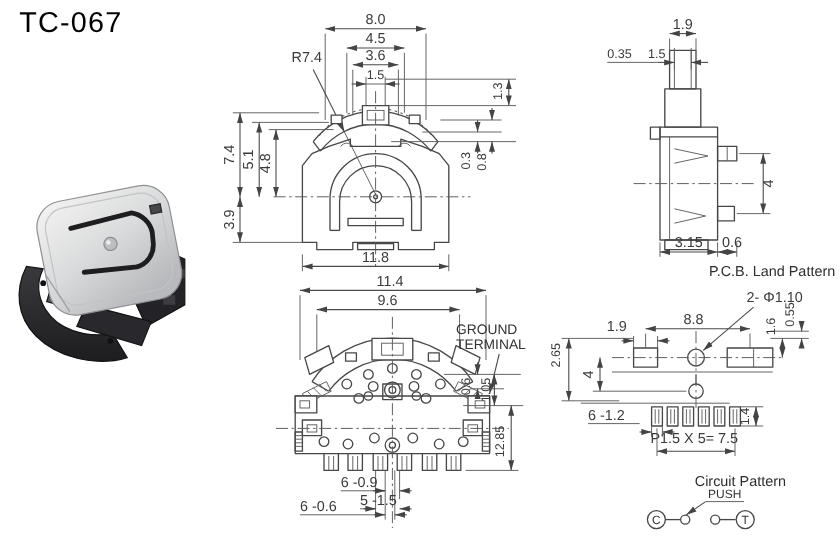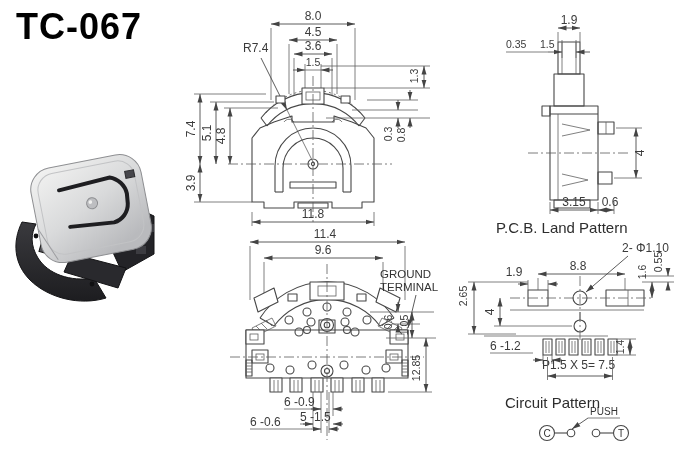--- a/index.html
+++ b/index.html
@@ -1,20 +1,20 @@
 <!DOCTYPE html>
 <html><head>
 <meta charset="utf-8">
 <style>
   html,body{margin:0;padding:0;background:#fff;}
   #stage{position:relative;width:700px;height:450px;background:#ffffff;overflow:hidden;
          font-family:"Liberation Sans",sans-serif;}
   .abs{position:absolute;}
-  #title{left:16px;top:6px;font-size:36px;font-weight:700;color:#000;letter-spacing:1px;text-align:right;}
-  .cap{font-size:15px;color:#2d2d2d;text-align:left;white-space:nowrap;}
+  #title{left:16px;top:6px;font-size:24px;font-weight:400;color:#000;letter-spacing:1px;text-align:right;}
+  .cap{font-size:12px;color:#2d2d2d;text-align:right;white-space:nowrap;}
   svg{position:absolute;overflow:visible;}
   .ln{stroke:#474747;stroke-width:1.1;fill:none;stroke-linejoin:round;}
   .thin{stroke:#5f5f5f;stroke-width:0.8;fill:none;}
   .dim{stroke:#4a4a4a;stroke-width:0.9;fill:none;}
   .cl{stroke:#5a5a5a;stroke-width:0.8;fill:none;stroke-dasharray:10 3 2 3;}
   .dot{stroke:#5a5a5a;stroke-width:0.9;fill:none;stroke-dasharray:2 3;}
   .wh{fill:#ffffff;}
   text.d{font-family:"Liberation Sans",sans-serif;font-size:12px;fill:#3b3b3b;}
   text.ds{font-family:"Liberation Sans",sans-serif;font-size:10.5px;fill:#3b3b3b;}
   text.g{font-family:"Liberation Sans",sans-serif;font-size:11.5px;fill:#333;}

